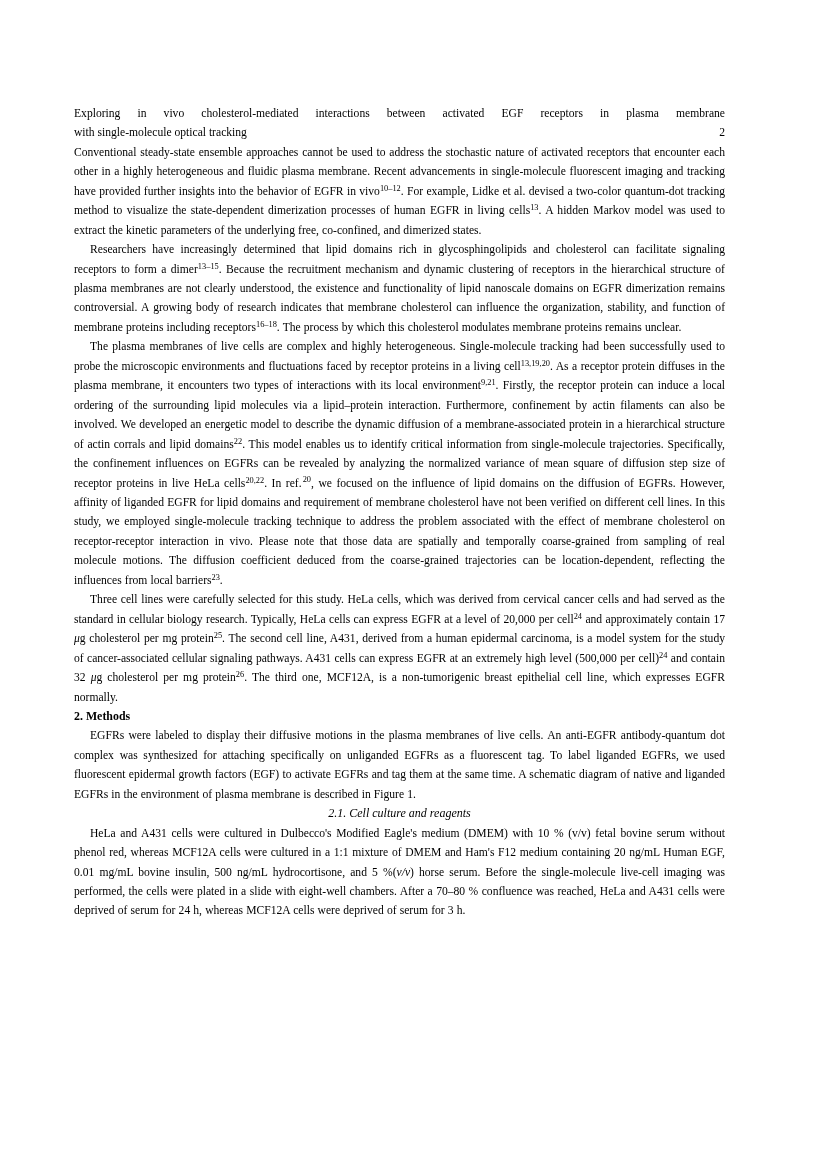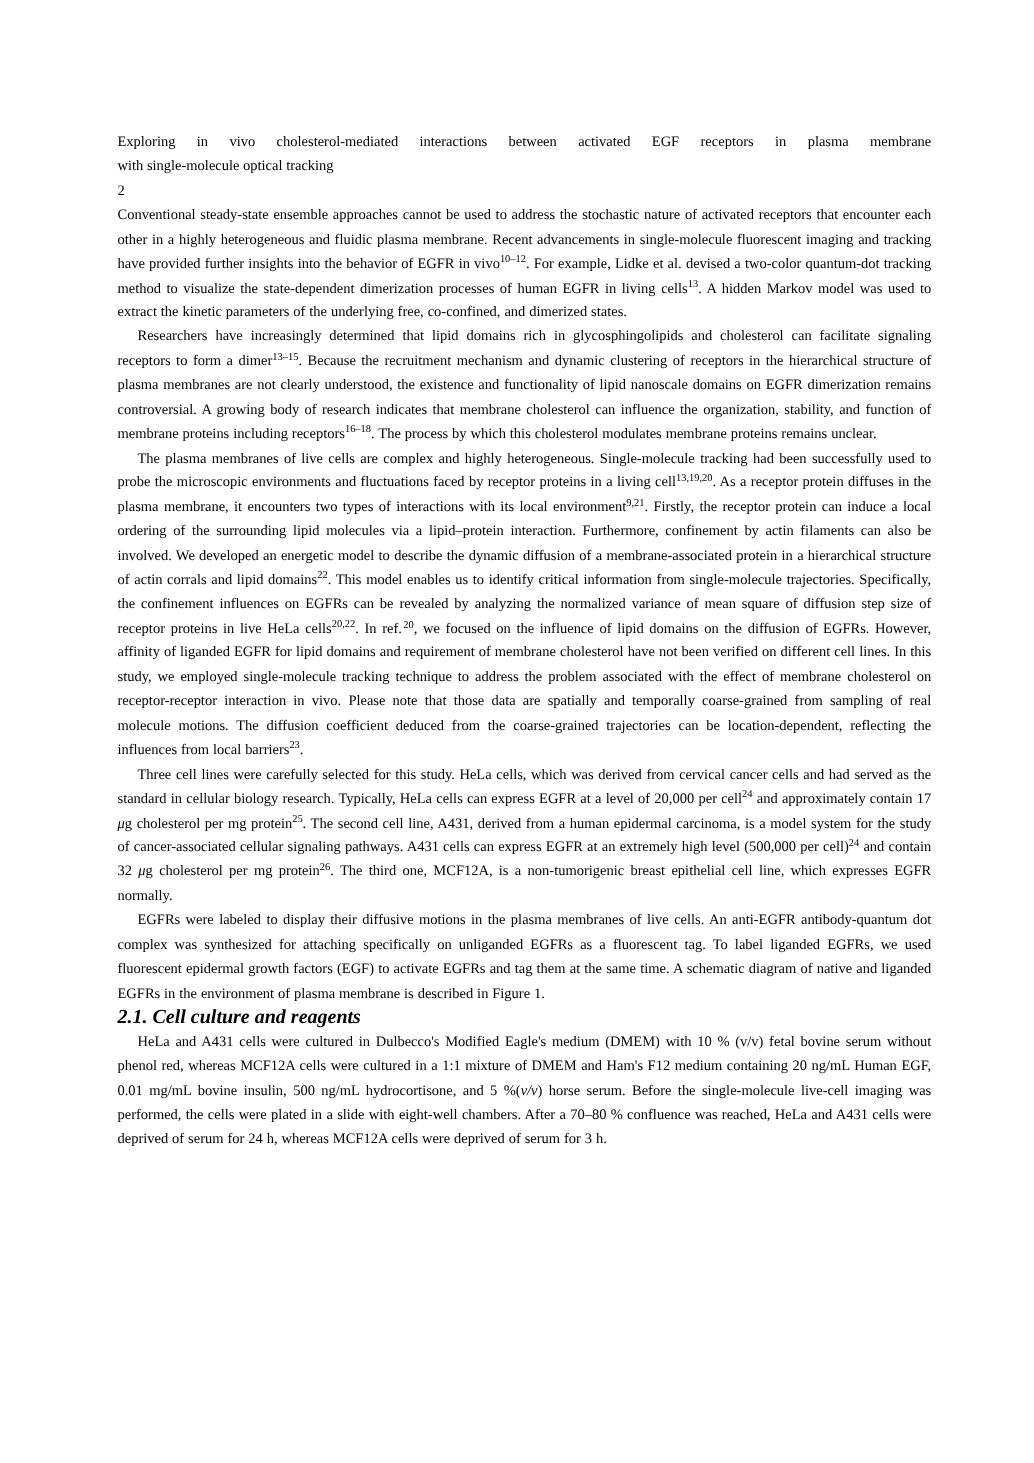--- a/index.html
+++ b/index.html
@@ -10,41 +10,40 @@
   body {
     width: 827px;
     height: 1170px;
     font-family: "Liberation Serif", "DejaVu Serif", serif;
     color: #000000;
     position: relative;
     overflow: hidden;
   }
   .page {
     position: absolute;
-    left: 94px;
+    left: 74px;
     top: 104px;
     width: 651px;
   }
   .runhead {
     font-size: 11.6px;
     line-height: 19.4px;
     text-align: justify;
     text-align-last: justify;
     margin: 0;
   }
   .runhead .line1 {
     display: block;
     text-align: justify;
     text-align-last: justify;
   }
   .runhead .line2 {
     display: flex;
     justify-content: space-between;
-    align-items: flex-start;
-    flex-direction: column;
+    align-items: flex-end;
   }
   .body-block {
   }
   p.para {
     font-size: 11.6px;
     line-height: 19.45px;
     text-align: justify;
     margin: 0;
     text-indent: 0;
     hyphens: none;
@@ -62,25 +61,26 @@
   }
   sup.sp { margin-left: 1.1px; }
   .it { font-style: italic; }
   h2.sec {
     font-size: 11.9px;
     font-weight: bold;
     margin: 0;
     line-height: 19.45px;
   }
   h3.subsec {
-    font-size: 16px;
+    font-size: 12px;
     font-style: italic;
-    font-weight: bold;
+    font-weight: normal;
     margin: 0;
     line-height: 19.45px;
+    text-align: center;
   }
   .gap-sec-before { margin-top: 29px; }
   .gap-sec-after  { margin-top: 19px; }
   .gap-sub-before { margin-top: 28px; }
 </style>
 </head>
 <body>
 
 <div class="page">
 
@@ -91,19 +91,20 @@
       <span>2</span>
     </span>
   </div>
 
   <div class="body-block">
     <p class="para" id="p1"><span>Conventional steady-state ensemble approaches cannot be used to address the stochastic nature of activated receptors that encounter each other in a highly heterogeneous and fluidic plasma membrane. Recent advancements in single-molecule fluorescent imaging and tracking have provided further insights into the behavior of EGFR in vivo</span><sup>10–12</sup><span>. For example, Lidke et al. devised a two-color quantum-dot tracking method to visualize the state-dependent dimerization processes of human EGFR in living cells</span><sup>13</sup><span>. A hidden Markov model was used to extract the kinetic parameters of the underlying free, co-confined, and dimerized states.</span></p>
     <p class="para indent" id="p2"><span>Researchers have increasingly determined that lipid domains rich in glycosphingolipids and cholesterol can facilitate signaling receptors to form a dimer</span><sup>13–15</sup><span>. Because the recruitment mechanism and dynamic clustering of receptors in the hierarchical structure of plasma membranes are not clearly understood, the existence and functionality of lipid nanoscale domains on EGFR dimerization remains controversial. A growing body of research indicates that membrane cholesterol can influence the organization, stability, and function of membrane proteins including receptors</span><sup>16–18</sup><span>. The process by which this cholesterol modulates membrane proteins remains unclear.</span></p>
     <p class="para indent" id="p3"><span>The plasma membranes of live cells are complex and highly heterogeneous. Single-molecule tracking had been successfully used to probe the microscopic environments and fluctuations faced by receptor proteins in a living cell</span><sup>13,19,20</sup><span>. As a receptor protein diffuses in the plasma membrane, it encounters two types of interactions with its local environment</span><sup>9,21</sup><span>. Firstly, the receptor protein can induce a local ordering of the surrounding lipid molecules via a lipid–protein interaction. Furthermore, confinement by actin filaments can also be involved. We developed an energetic model to describe the dynamic diffusion of a membrane-associated protein in a hierarchical structure of actin corrals and lipid domains</span><sup>22</sup><span>. This model enables us to identify critical information from single-molecule trajectories. Specifically, the confinement influences on EGFRs can be revealed by analyzing the normalized variance of mean square of diffusion step size of receptor proteins in live HeLa cells</span><sup>20,22</sup><span>. In ref.</span><sup class="sp">20</sup><span>, we focused on the influence of lipid domains on the diffusion of EGFRs. However, affinity of liganded EGFR for lipid domains and requirement of membrane cholesterol have not been verified on different cell lines. In this study, we employed single-molecule tracking technique to address the problem associated with the effect of membrane cholesterol on receptor-receptor interaction in vivo. Please note that those data are spatially and temporally coarse-grained from sampling of real molecule motions. The diffusion coefficient deduced from the coarse-grained trajectories can be location-dependent, reflecting the influences from local barriers</span><sup>23</sup><span>.</span></p>
     <p class="para indent" id="p4"><span>Three cell lines were carefully selected for this study. HeLa cells, which was derived from cervical cancer cells and had served as the standard in cellular biology research. Typically, HeLa cells can express EGFR at a level of 20,000 per cell</span><sup>24</sup><span> and approximately contain 17 </span><span class="it">μ</span><span>g cholesterol per mg protein</span><sup>25</sup><span>. The second cell line, A431, derived from a human epidermal carcinoma, is a model system for the study of cancer-associated cellular signaling pathways. A431 cells can express EGFR at an extremely high level (500,000 per cell)</span><sup>24</sup><span> and contain 32 </span><span class="it">μ</span><span>g cholesterol per mg protein</span><sup>26</sup><span>. The third one, MCF12A, is a non-tumorigenic breast epithelial cell line, which expresses EGFR normally.</span></p>
 
+    <h2 class="sec gap-sec-before">2.  Methods</h2>
     <p class="para indent gap-sec-after" id="p5"><span>EGFRs were labeled to display their diffusive motions in the plasma membranes of live cells. An anti-EGFR antibody-quantum dot complex was synthesized for attaching specifically on unliganded EGFRs as a fluorescent tag. To label liganded EGFRs, we used fluorescent epidermal growth factors (EGF) to activate EGFRs and tag them at the same time. A schematic diagram of native and liganded EGFRs in the environment of plasma membrane is described in Figure 1.</span></p>
 
     <h3 class="subsec gap-sub-before">2.1.  Cell culture and reagents</h3>
     <p class="para indent" id="p6"><span>HeLa and A431 cells were cultured in Dulbecco's Modified Eagle's medium (DMEM) with 10 % (v/v) fetal bovine serum without phenol red, whereas MCF12A cells were cultured in a 1:1 mixture of DMEM and Ham's F12 medium containing 20 ng/mL Human EGF, 0.01 mg/mL bovine insulin, 500 ng/mL hydrocortisone, and 5 %(</span><span class="it">v/v</span><span>) horse serum. Before the single-molecule live-cell imaging was performed, the cells were plated in a slide with eight-well chambers. After a 70–80 % confluence was reached, HeLa and A431 cells were deprived of serum for 24 h, whereas MCF12A cells were deprived of serum for 3 h.</span></p>
   </div>
 
 </div>
 
 </body></html>

